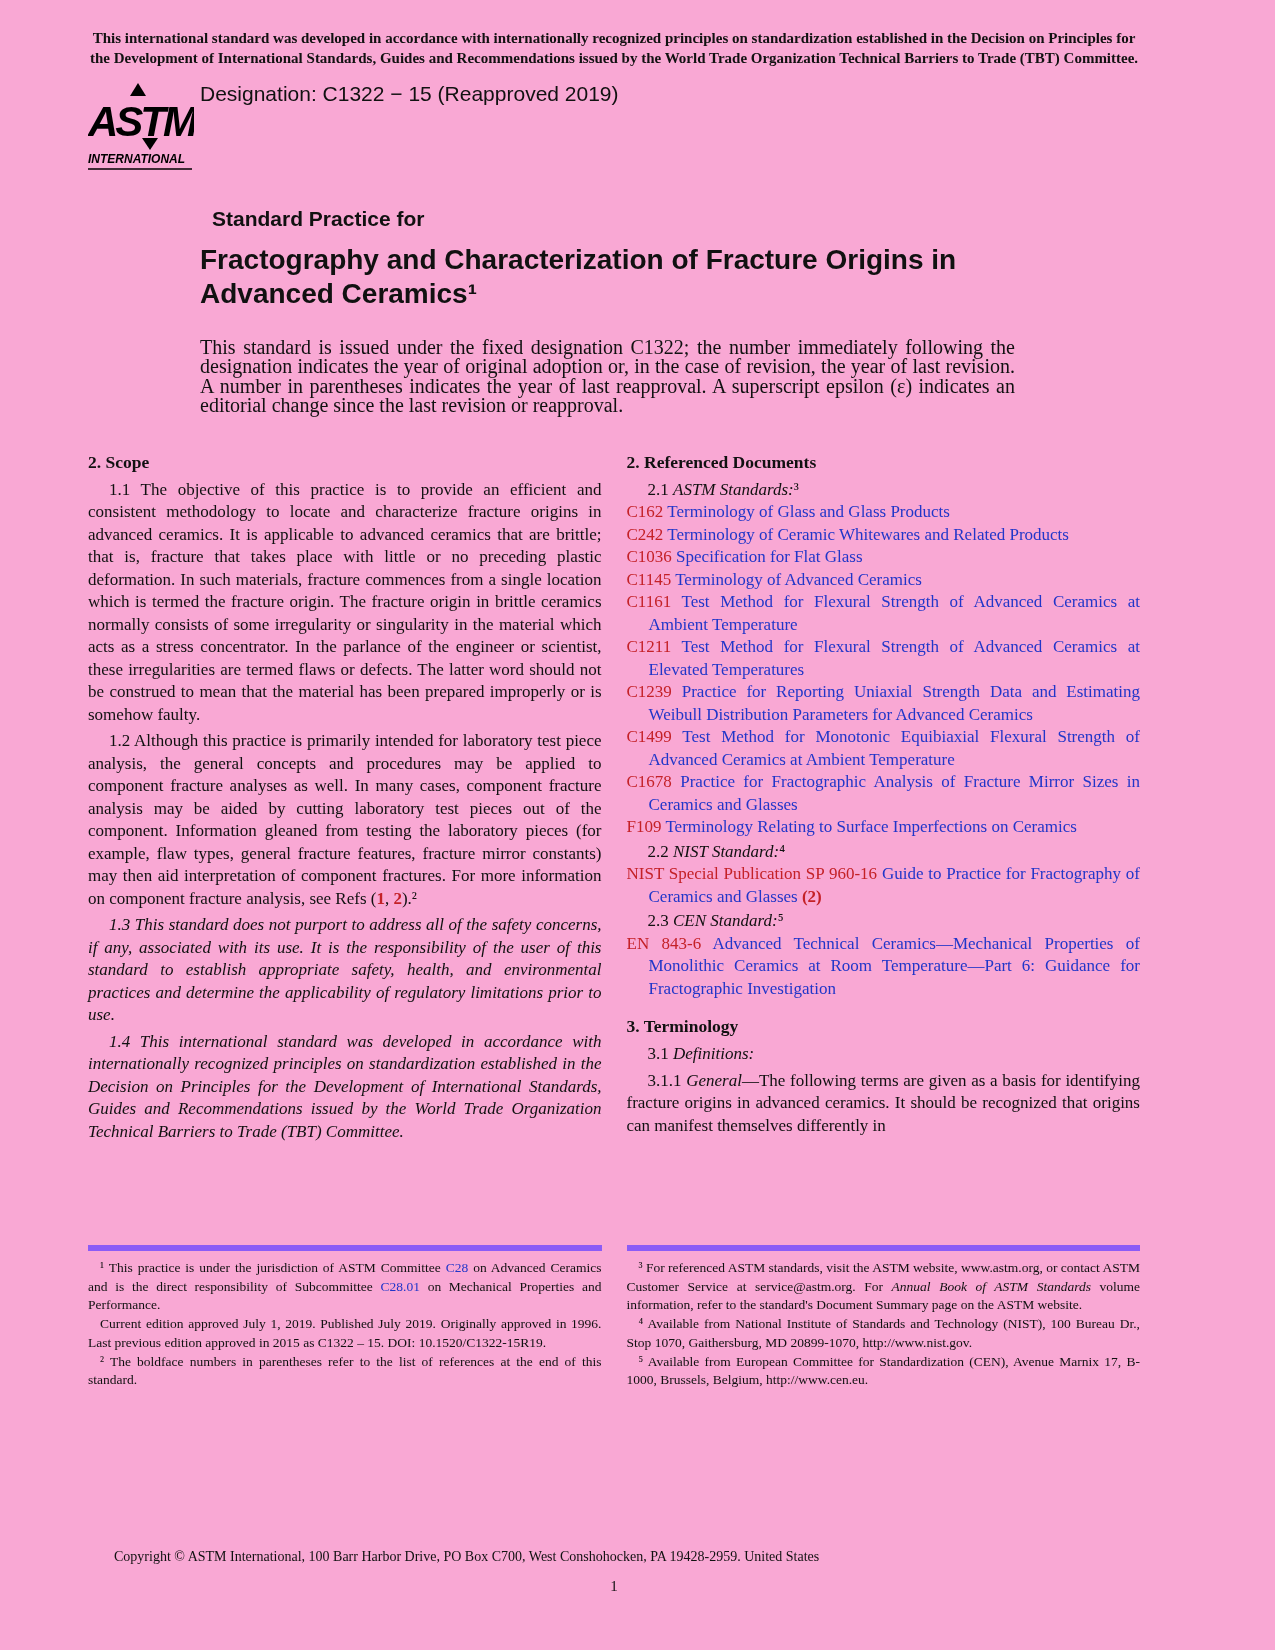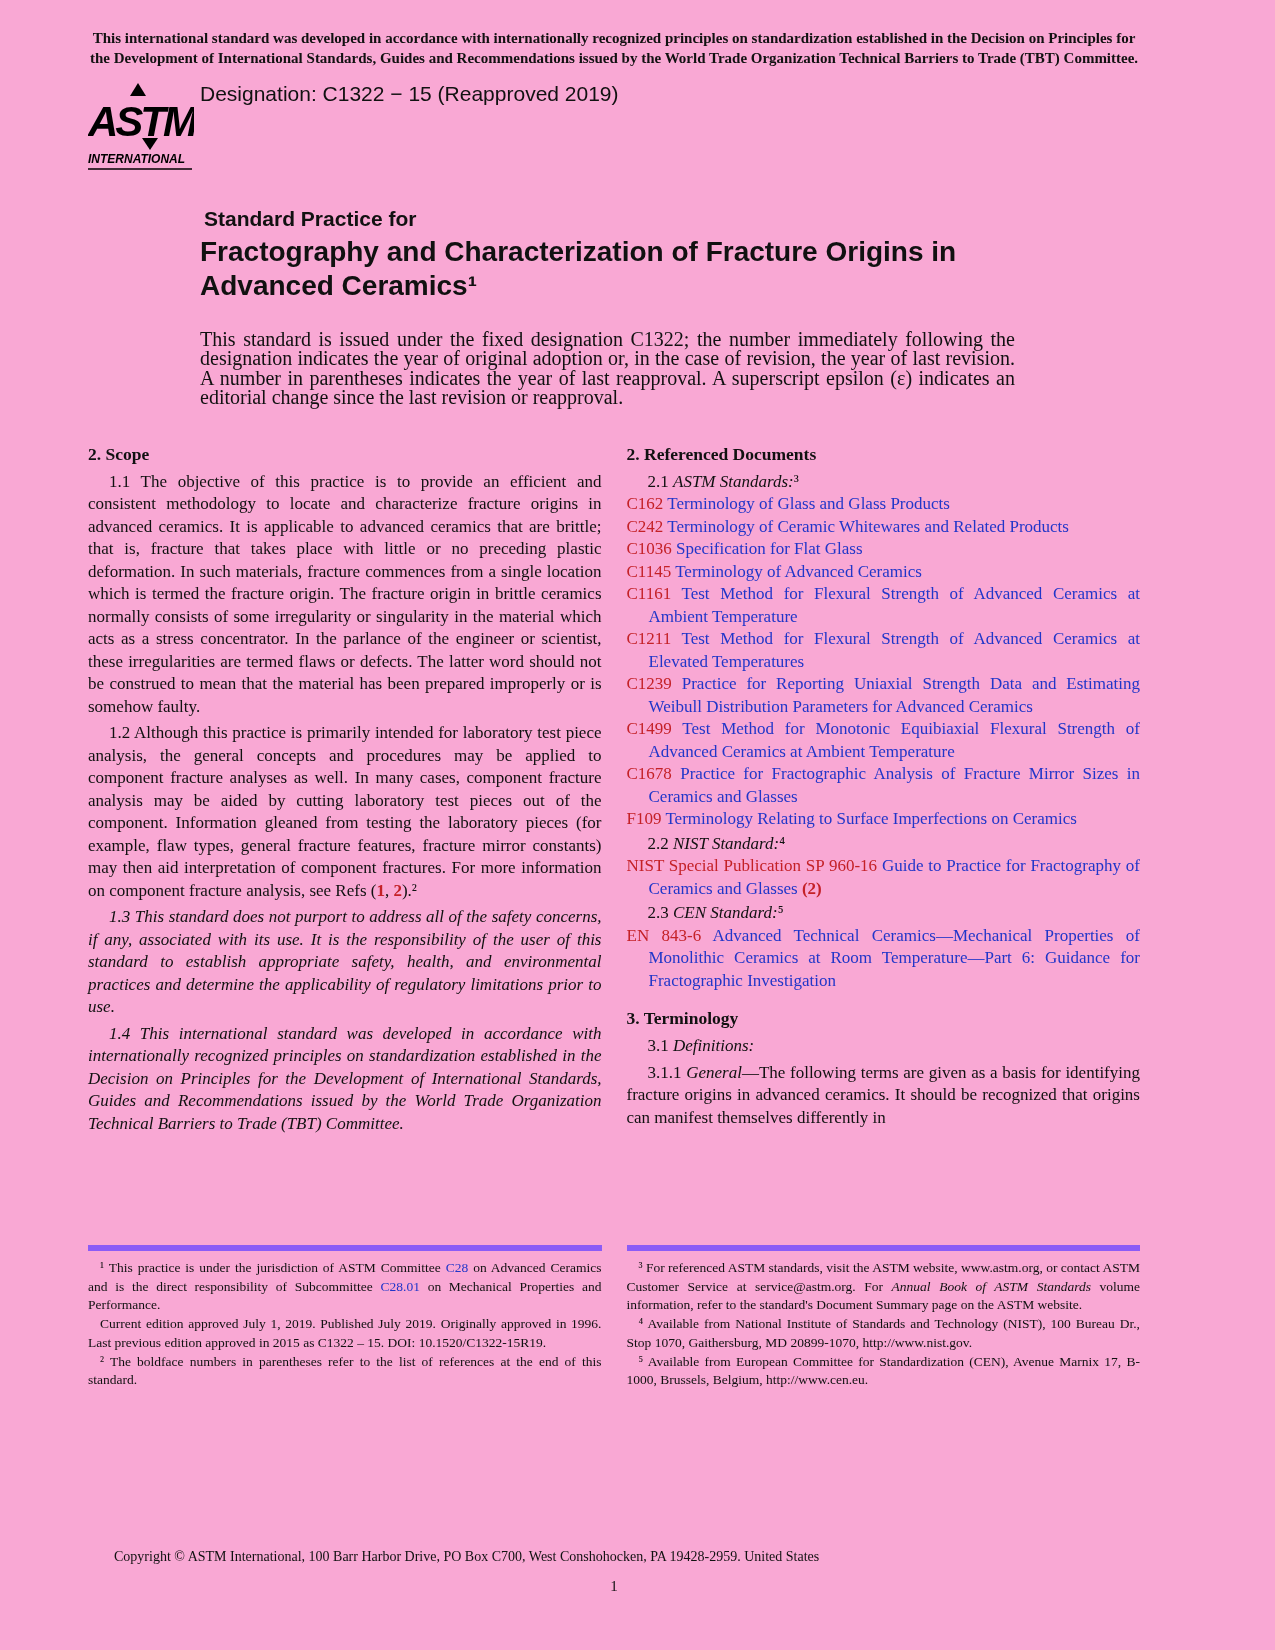--- a/index.html
+++ b/index.html
@@ -8,21 +8,21 @@
   .page {
     position:relative; width:1275px; height:1650px; margin:0 auto; background:#f9a8d4;
     font-family:"Liberation Serif","DejaVu Serif",serif; color:var(--text);
     padding:28px 135px 0 88px; overflow:hidden;
   }
   .wto-note { font-weight:bold; font-size:15px; line-height:20px; text-align:center; }
   .masthead { display:flex; margin-top:14px; height:94px; }
   .logo-box { width:112px; flex:0 0 112px; }
   .designation { font-family:"Liberation Sans",sans-serif; font-weight:normal; font-size:21px; }
   .title-block { margin-left:112px; width:815px; margin-top:30px; }
-  .kicker { font-family:"Liberation Sans",sans-serif; font-weight:bold; font-size:21px; line-height:1.2; margin:4px; }
+  .kicker { font-family:"Liberation Sans",sans-serif; font-weight:bold; font-size:21px; line-height:1.2; margin:12px; }
   .doc-title { font-family:"Liberation Sans",sans-serif; font-weight:bold; font-size:28px; line-height:1.22; margin:3px 0 0 0; }
   .issued-note { font-size:20px; line-height:19.5px; text-align:justify; margin-top:26px; }
   .main-columns { display:flex; gap:25px; margin-top:36px; }
   .col { flex:1; min-width:0; }
   .col > :first-child { margin-top:0; }
   h2.section-heading { font-size:17.5px; font-weight:bold; margin:16px 0 6px 0; }
   p.body { font-size:17px; line-height:22.5px; text-align:justify; margin:4px 0 0 0; text-indent:21px; }
   p.sub  { font-size:17px; line-height:22.5px; margin:2px 0 0 0; text-indent:21px; }
   p.ref-item { font-size:17px; line-height:22.5px; margin:0; padding-left:22px; text-indent:-22px; text-align:justify; }
   .em { font-style:italic; }

